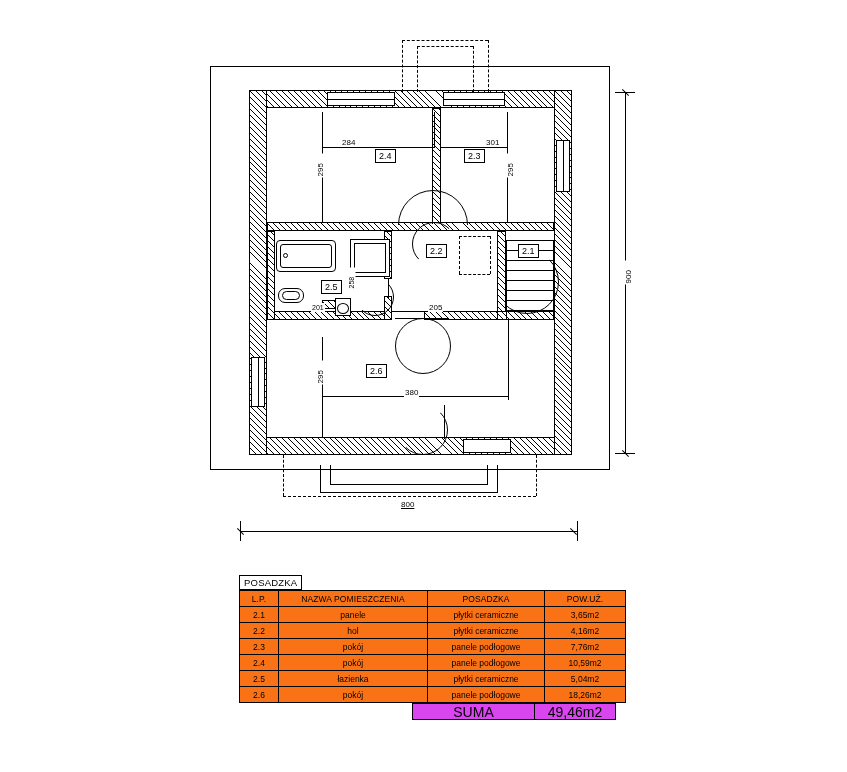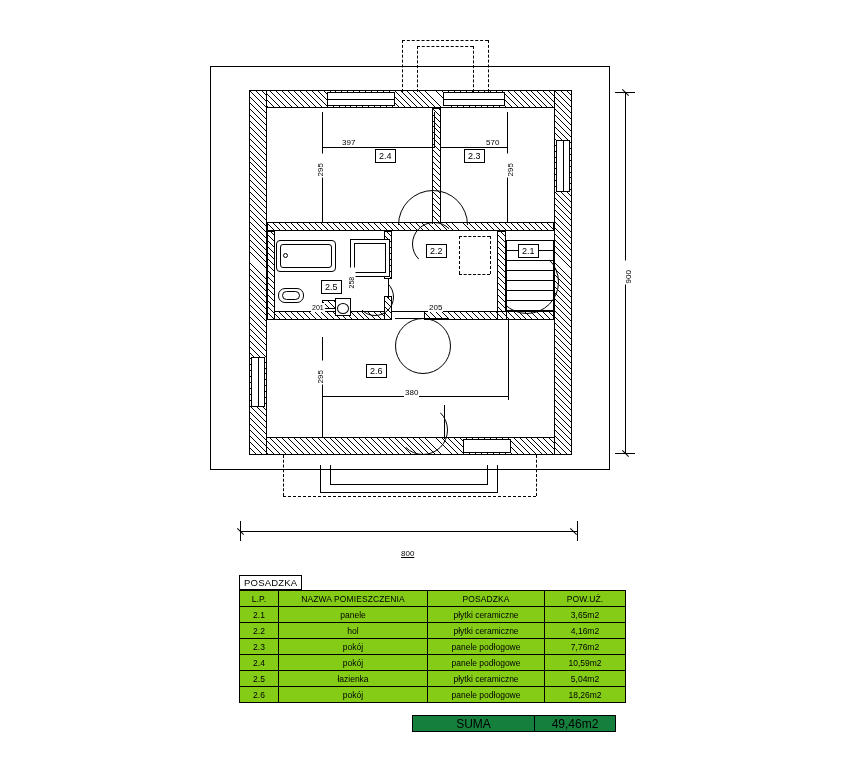--- a/index.html
+++ b/index.html
@@ -105,43 +105,42 @@
     font-size: 9.5px;
     line-height: 13px;
     padding: 0 4px;
     background: #fff;
     font-weight: normal;
     letter-spacing: .2px;
   }
   table.spec {
     border-collapse: collapse;
     font-size: 8.5px;
-    background: #84cc16;
+    background: #f97316;
     margin-top: 0px;
   }
   table.spec th, table.spec td {
     border: 1px solid #000;
     padding: 1px 2px;
     text-align: center;
     font-weight: normal;
     line-height: 12px;
     height: 13px;
   }
   table.spec th { font-size: 8.5px; letter-spacing: .1px; }
   .col-lp { width: 34px; }
   .col-name { width: 144px; }
   .col-floor { width: 112px; }
   .col-area { width: 76px; }
 
   table.sum {
     border-collapse: collapse;
-    font-size: 12px;
-    background: #15803d;
+    font-size: 14px;
+    background: #d946ef;
     margin-left: 173px;
-    margin-top: 12px;
   }
   table.sum td {
     border: 1px solid #000;
     padding: 1px 2px;
     text-align: center;
     line-height: 12px;
     height: 13px;
   }
   .sum-label { width: 117px; }
   .sum-val { width: 76px; }
@@ -263,25 +262,25 @@
   <div class="abs room-tag" style="left:518px; top:244px;">2.1</div>
   <div class="abs room-tag" style="left:426px; top:244px;">2.2</div>
   <div class="abs room-tag" style="left:464px; top:149px;">2.3</div>
   <div class="abs room-tag" style="left:375px; top:149px;">2.4</div>
   <div class="abs room-tag" style="left:321px; top:280px;">2.5</div>
   <div class="abs room-tag" style="left:366px; top:364px;">2.6</div>
 
   <div class="abs hline" style="left:322px; top:147px; width:112px;"></div>
   <div class="abs vline" style="left:322px; top:112px; height:36px;"></div>
   <div class="abs vline" style="left:434px; top:112px; height:36px;"></div>
-  <div class="abs dim" style="left:341px; top:138px;">397</div>
+  <div class="abs dim" style="left:341px; top:138px;">284</div>
 
   <div class="abs hline" style="left:441px; top:147px; width:66px;"></div>
   <div class="abs vline" style="left:507px; top:112px; height:36px;"></div>
-  <div class="abs dim" style="left:485px; top:138px;">570</div>
+  <div class="abs dim" style="left:485px; top:138px;">301</div>
 
   <div class="abs vline" style="left:322px; top:112px; height:110px;"></div>
   <div class="abs dim-v" style="left:308px; top:161px; width:22px;">295</div>
 
   <div class="abs vline" style="left:507px; top:112px; height:110px;"></div>
   <div class="abs dim-v" style="left:498px; top:161px; width:22px;">295</div>
 
   <div class="abs hline" style="left:392px; top:311px; width:62px;"></div>
   <div class="abs dim" style="left:428px; top:303px;">205</div>
 
@@ -294,21 +293,21 @@
 
   <div class="abs dim-v" style="left:340px; top:274px; width:20px; font-size:7px;">258</div>
 
   <div class="abs dim" style="left:311px; top:303px; font-size:7px;">201</div>
 
   <div class="abs hline" style="left:240px; top:531px; width:338px;"></div>
   <div class="abs tick" style="left:236px; top:531px;"></div>
   <div class="abs tick" style="left:569px; top:531px;"></div>
   <div class="abs vline" style="left:240px; top:521px; height:20px;"></div>
   <div class="abs vline" style="left:577px; top:521px; height:20px;"></div>
-  <div class="abs dim" style="left:400px; top:549px;text-decoration:underline;">800</div>
+  <div class="abs dim" style="left:400px; top:500px;text-decoration:underline;">800</div>
 
   <div class="abs vline" style="left:625px; top:92px; height:362px;"></div>
   <div class="abs tick-v" style="left:621px; top:92px;"></div>
   <div class="abs tick-v" style="left:621px; top:453px;"></div>
   <div class="abs hline" style="left:615px; top:92px; width:20px;"></div>
   <div class="abs hline" style="left:615px; top:453px; width:20px;"></div>
   <div class="abs dim-v" style="left:616px; top:268px; width:22px;">900</div>
 
   <div id="table-wrap">
     <div class="tbl-title">POSADZKA</div>

